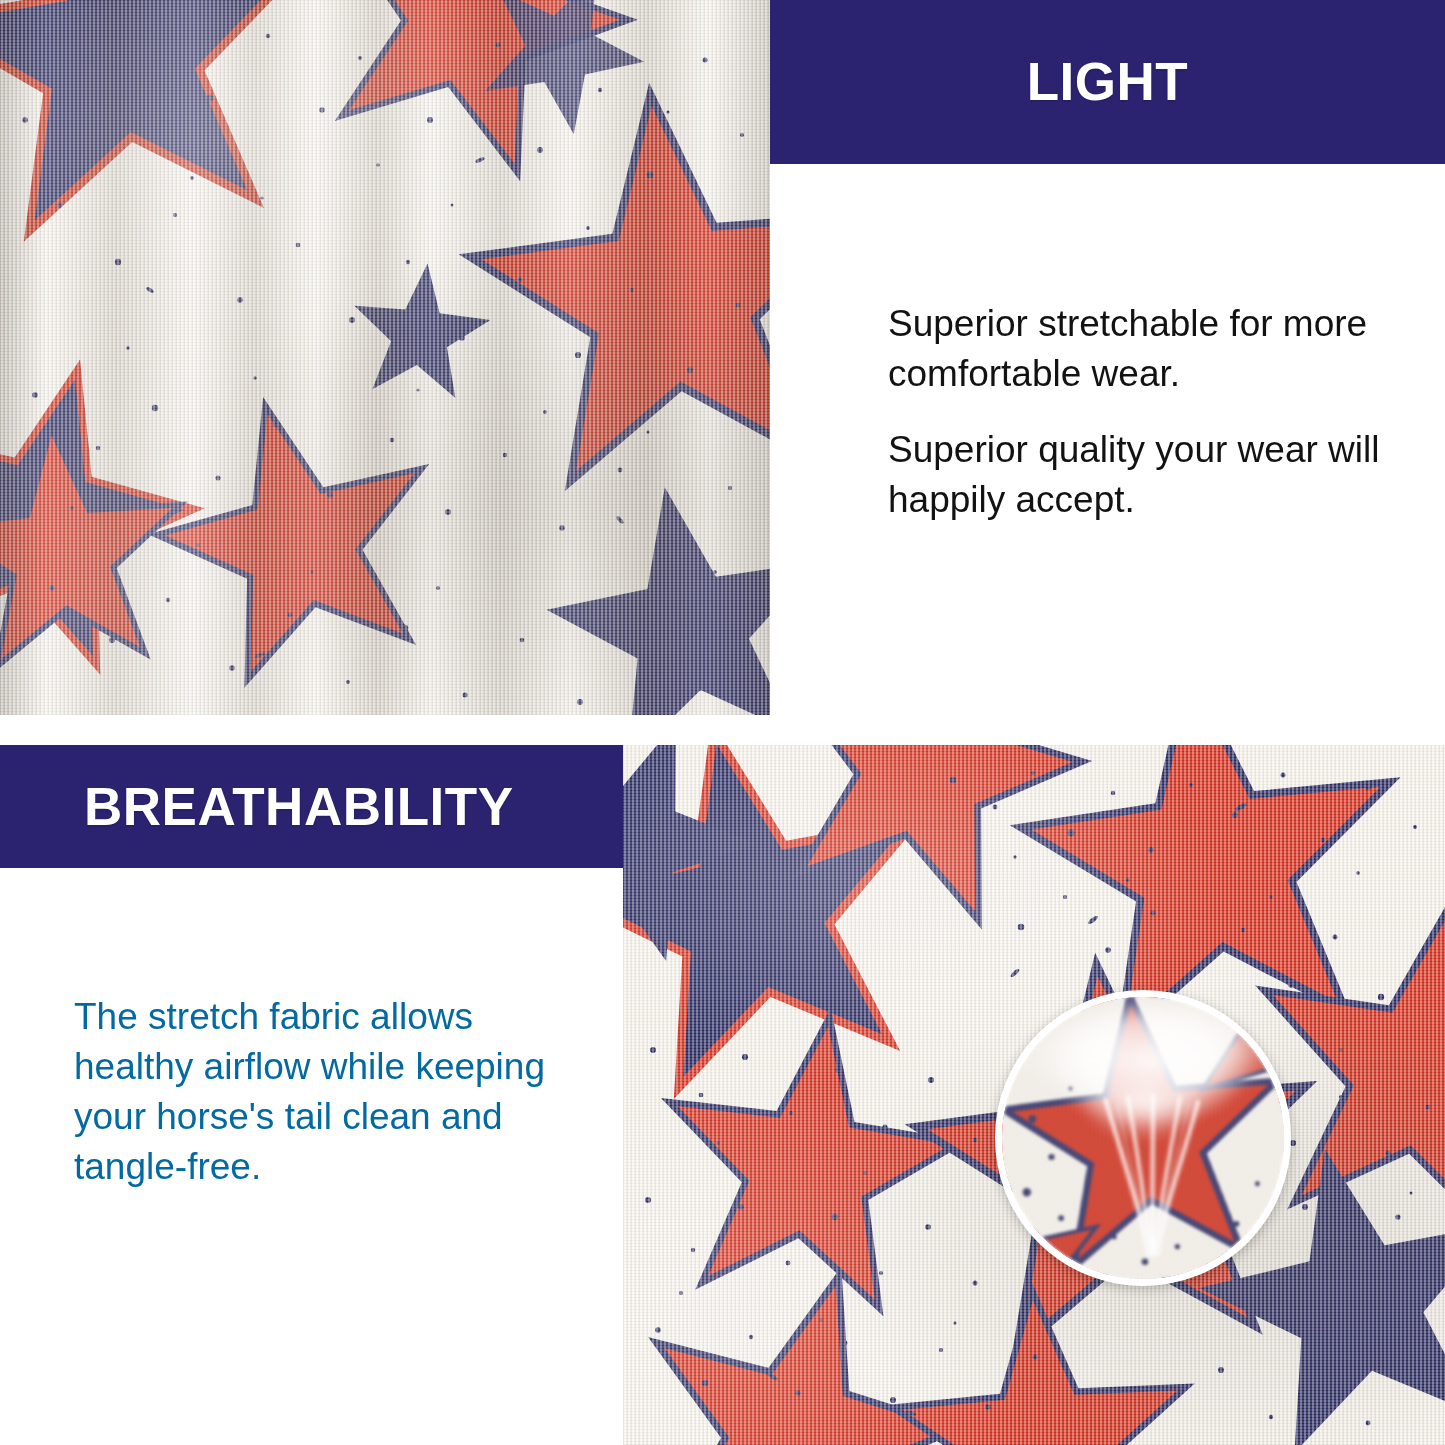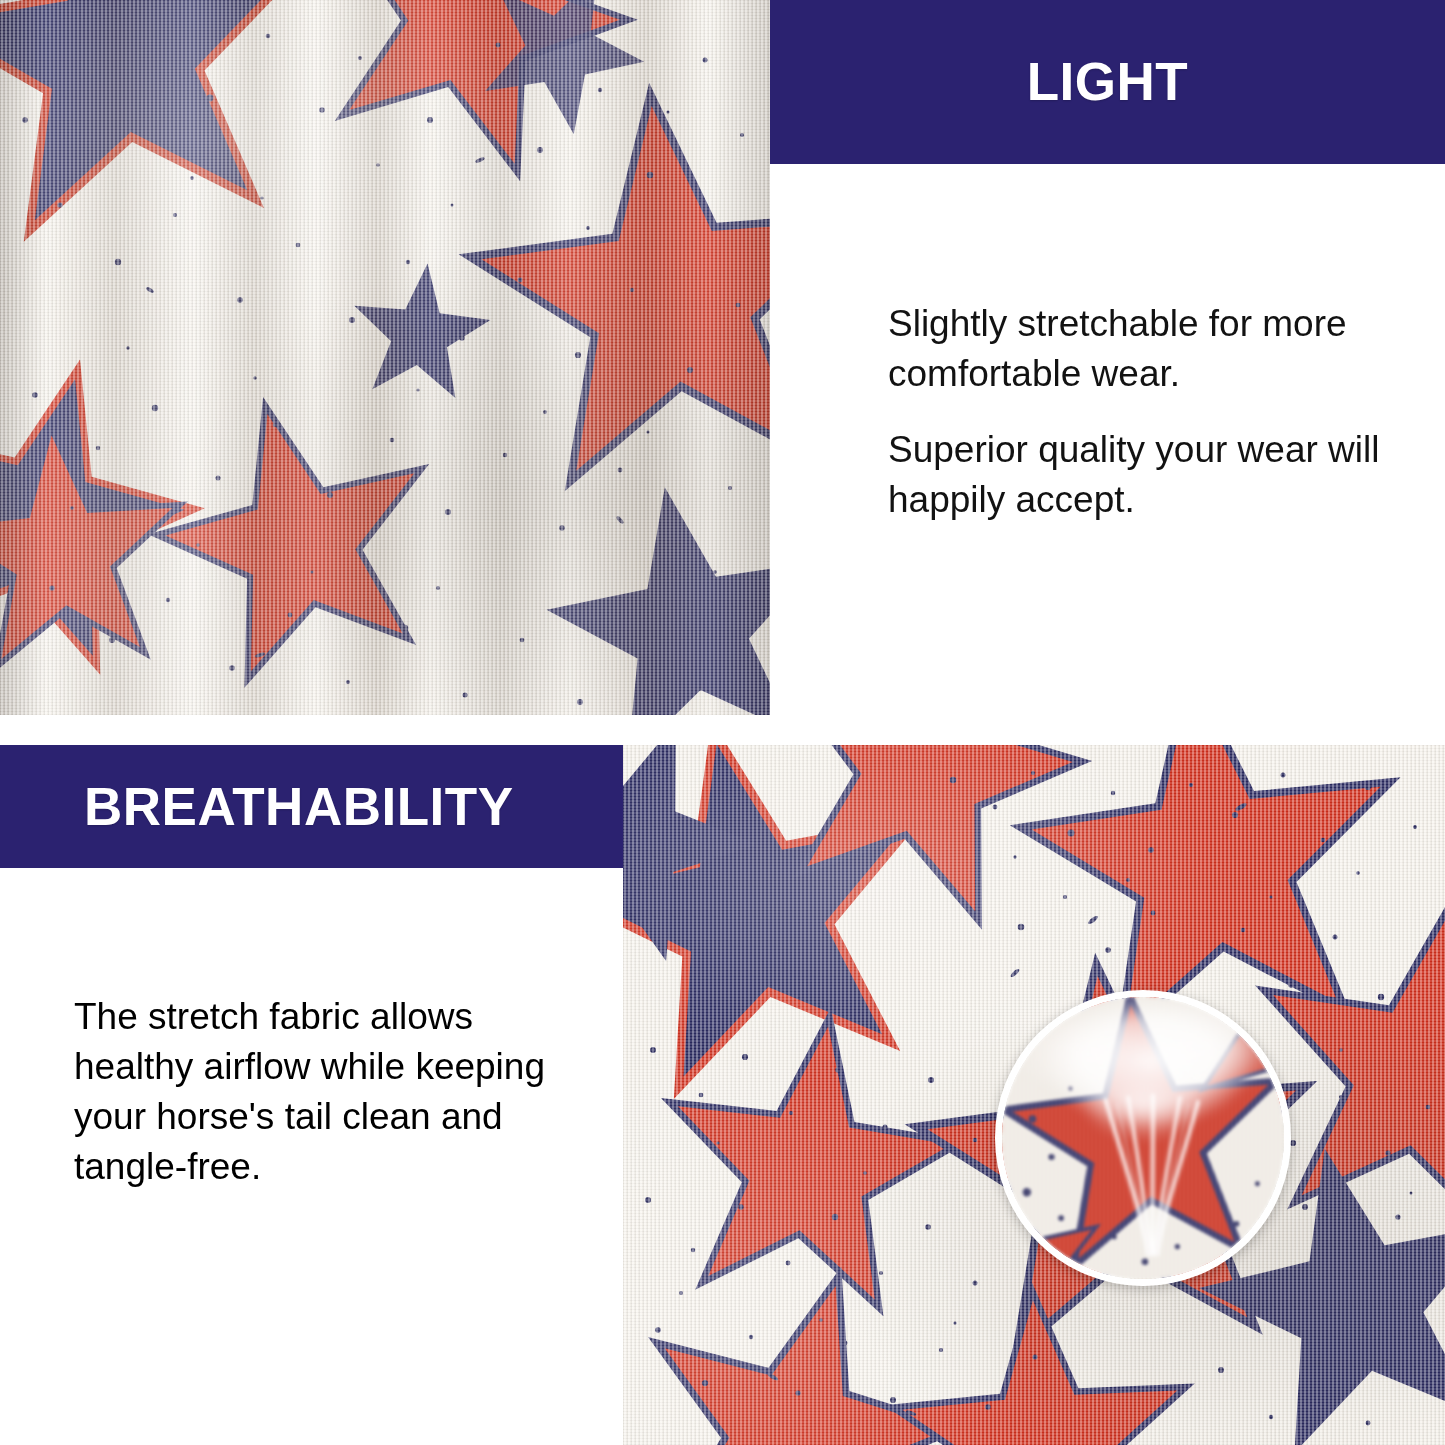--- a/index.html
+++ b/index.html
@@ -105,21 +105,21 @@
   }
 
   .body-bottom {
     position: absolute;
     left: 0; top: 123px;
     width: 623px; height: 577px;
     padding: 124px 30px 0 74px;
   }
 
   .body-bottom p {
-    color: #000000;
+    color: #0369a1;
     font-size: 37px;
     line-height: 1.35;
   }
 
   
   .fabric {
     position: absolute;
     inset: 0;
     background: #f7f3ec;
   }
@@ -381,21 +381,21 @@
       </div>
     </div>
 
     <div class="banner-top">
       <div class="banner-text">
         <span>LIGHT</span><br>
       </div>
     </div>
 
     <div class="body-top">
-      <p>Slightly stretchable for more comfortable wear.</p>
+      <p>Superior stretchable for more comfortable wear.</p>
       <p>Superior quality your wear will happily accept.</p>
     </div>
   </div>
 
   <div class="divider-gap"></div>
 
   <div class="panel-bottom">
 
     <div class="photo-bottom-right">
       <div class="fabric">

